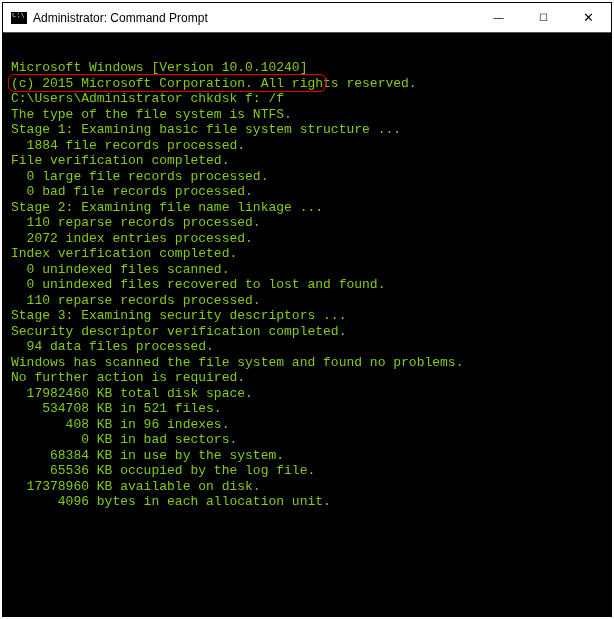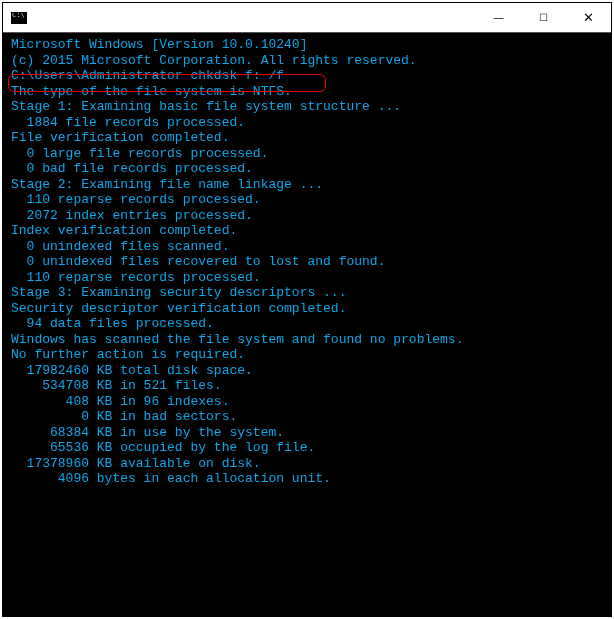--- a/index.html
+++ b/index.html
@@ -5,32 +5,33 @@
     * { margin: 0; padding: 0; box-sizing: border-box; }
     body { width: 614px; height: 619px; background: #fff; font-family: "Segoe UI", Tahoma, sans-serif; overflow: hidden; position: relative;}
     .window { width: 610px; height: 615px; margin: 2px; border: 1px solid #000; background: #000; display: flex; flex-direction: column; }
     .titlebar { height: 30px; background: #fff; display: flex; align-items: center; border-bottom: 1px solid #555;}
     .titlebar .icon { width: 16px; height: 12px; background: #000; margin: 0 6px 0 8px; display: flex; align-items: center; justify-content: center;}
     .titlebar .icon span { display:block; width:14px; height:10px; background:#000; color:#ccc; font-size:7px; line-height:4px; font-family: monospace; overflow:hidden; letter-spacing:0px;}
     .titlebar .title { flex:0 0 auto; font-size: 12px; color: #000; }
     .spacer { flex: 1 1 auto; }
     .winbtn { width: 45px; height: 30px; display:flex; align-items:center; justify-content:center; font-family: "Segoe UI Symbol", sans-serif; font-size: 10px; color:#000;}
     .winbtn.close { font-size: 13px; }
-    .terminal { flex:1; background: #000; color: #0ea5e9; font-family: Consolas, "Courier New", monospace; font-size: 13px; line-height: 15.5px; padding: 4px 4px 12px 8px; white-space: pre; overflow: hidden;}
+    .terminal { flex:1; background: #000; color: #84cc16; font-family: Consolas, "Courier New", monospace; font-size: 13px; line-height: 15.5px; padding: 4px 4px 12px 8px; white-space: pre; overflow: hidden; margin-top: 23px;}
     .highlight-box { position:absolute; border:1.5px solid #e60000; border-radius: 6px; pointer-events:none; }
     .line { display:block; }
   </style>
 </head>
 <body>
 
 <div class="window">
   <div class="titlebar">
     <div class="icon">
         <span>C:\.</span>
       </div>
+    <div class="title">Administrator: Command Prompt</div>
     <div class="spacer"></div>
     <div class="winbtn">—</div>
     <div class="winbtn">☐</div>
     <div class="winbtn close">✕</div>
   </div>
   <div class="terminal" id="terminal"><span class="line">Microsoft Windows [Version 10.0.10240]</span><span class="line">(c) 2015 Microsoft Corporation. All rights reserved.</span><span class="line"></span><span class="line">C:\Users\Administrator chkdsk f: /f</span><span class="line">The type of the file system is NTFS.</span><span class="line"></span><span class="line">Stage 1: Examining basic file system structure ...</span><span class="line">  1884 file records processed.</span><span class="line">File verification completed.</span><span class="line">  0 large file records processed.</span><span class="line">  0 bad file records processed.</span><span class="line"></span><span class="line">Stage 2: Examining file name linkage ...</span><span class="line">  110 reparse records processed.</span><span class="line">  2072 index entries processed.</span><span class="line">Index verification completed.</span><span class="line">  0 unindexed files scanned.</span><span class="line">  0 unindexed files recovered to lost and found.</span><span class="line">  110 reparse records processed.</span><span class="line"></span><span class="line">Stage 3: Examining security descriptors ...</span><span class="line">Security descriptor verification completed.</span><span class="line">  94 data files processed.</span><span class="line"></span><span class="line">Windows has scanned the file system and found no problems.</span><span class="line">No further action is required.</span><span class="line"></span><span class="line">  17982460 KB total disk space.</span><span class="line">    534708 KB in 521 files.</span><span class="line">       408 KB in 96 indexes.</span><span class="line">         0 KB in bad sectors.</span><span class="line">     68384 KB in use by the system.</span><span class="line">     65536 KB occupied by the log file.</span><span class="line">  17378960 KB available on disk.</span><span class="line"></span><span class="line">      4096 bytes in each allocation unit.</span></div>
 </div>
 
 <div class="highlight-box" id="highlight" style="top: 74px; left: 8px; width: 318px; height: 18px;"></div>
 

